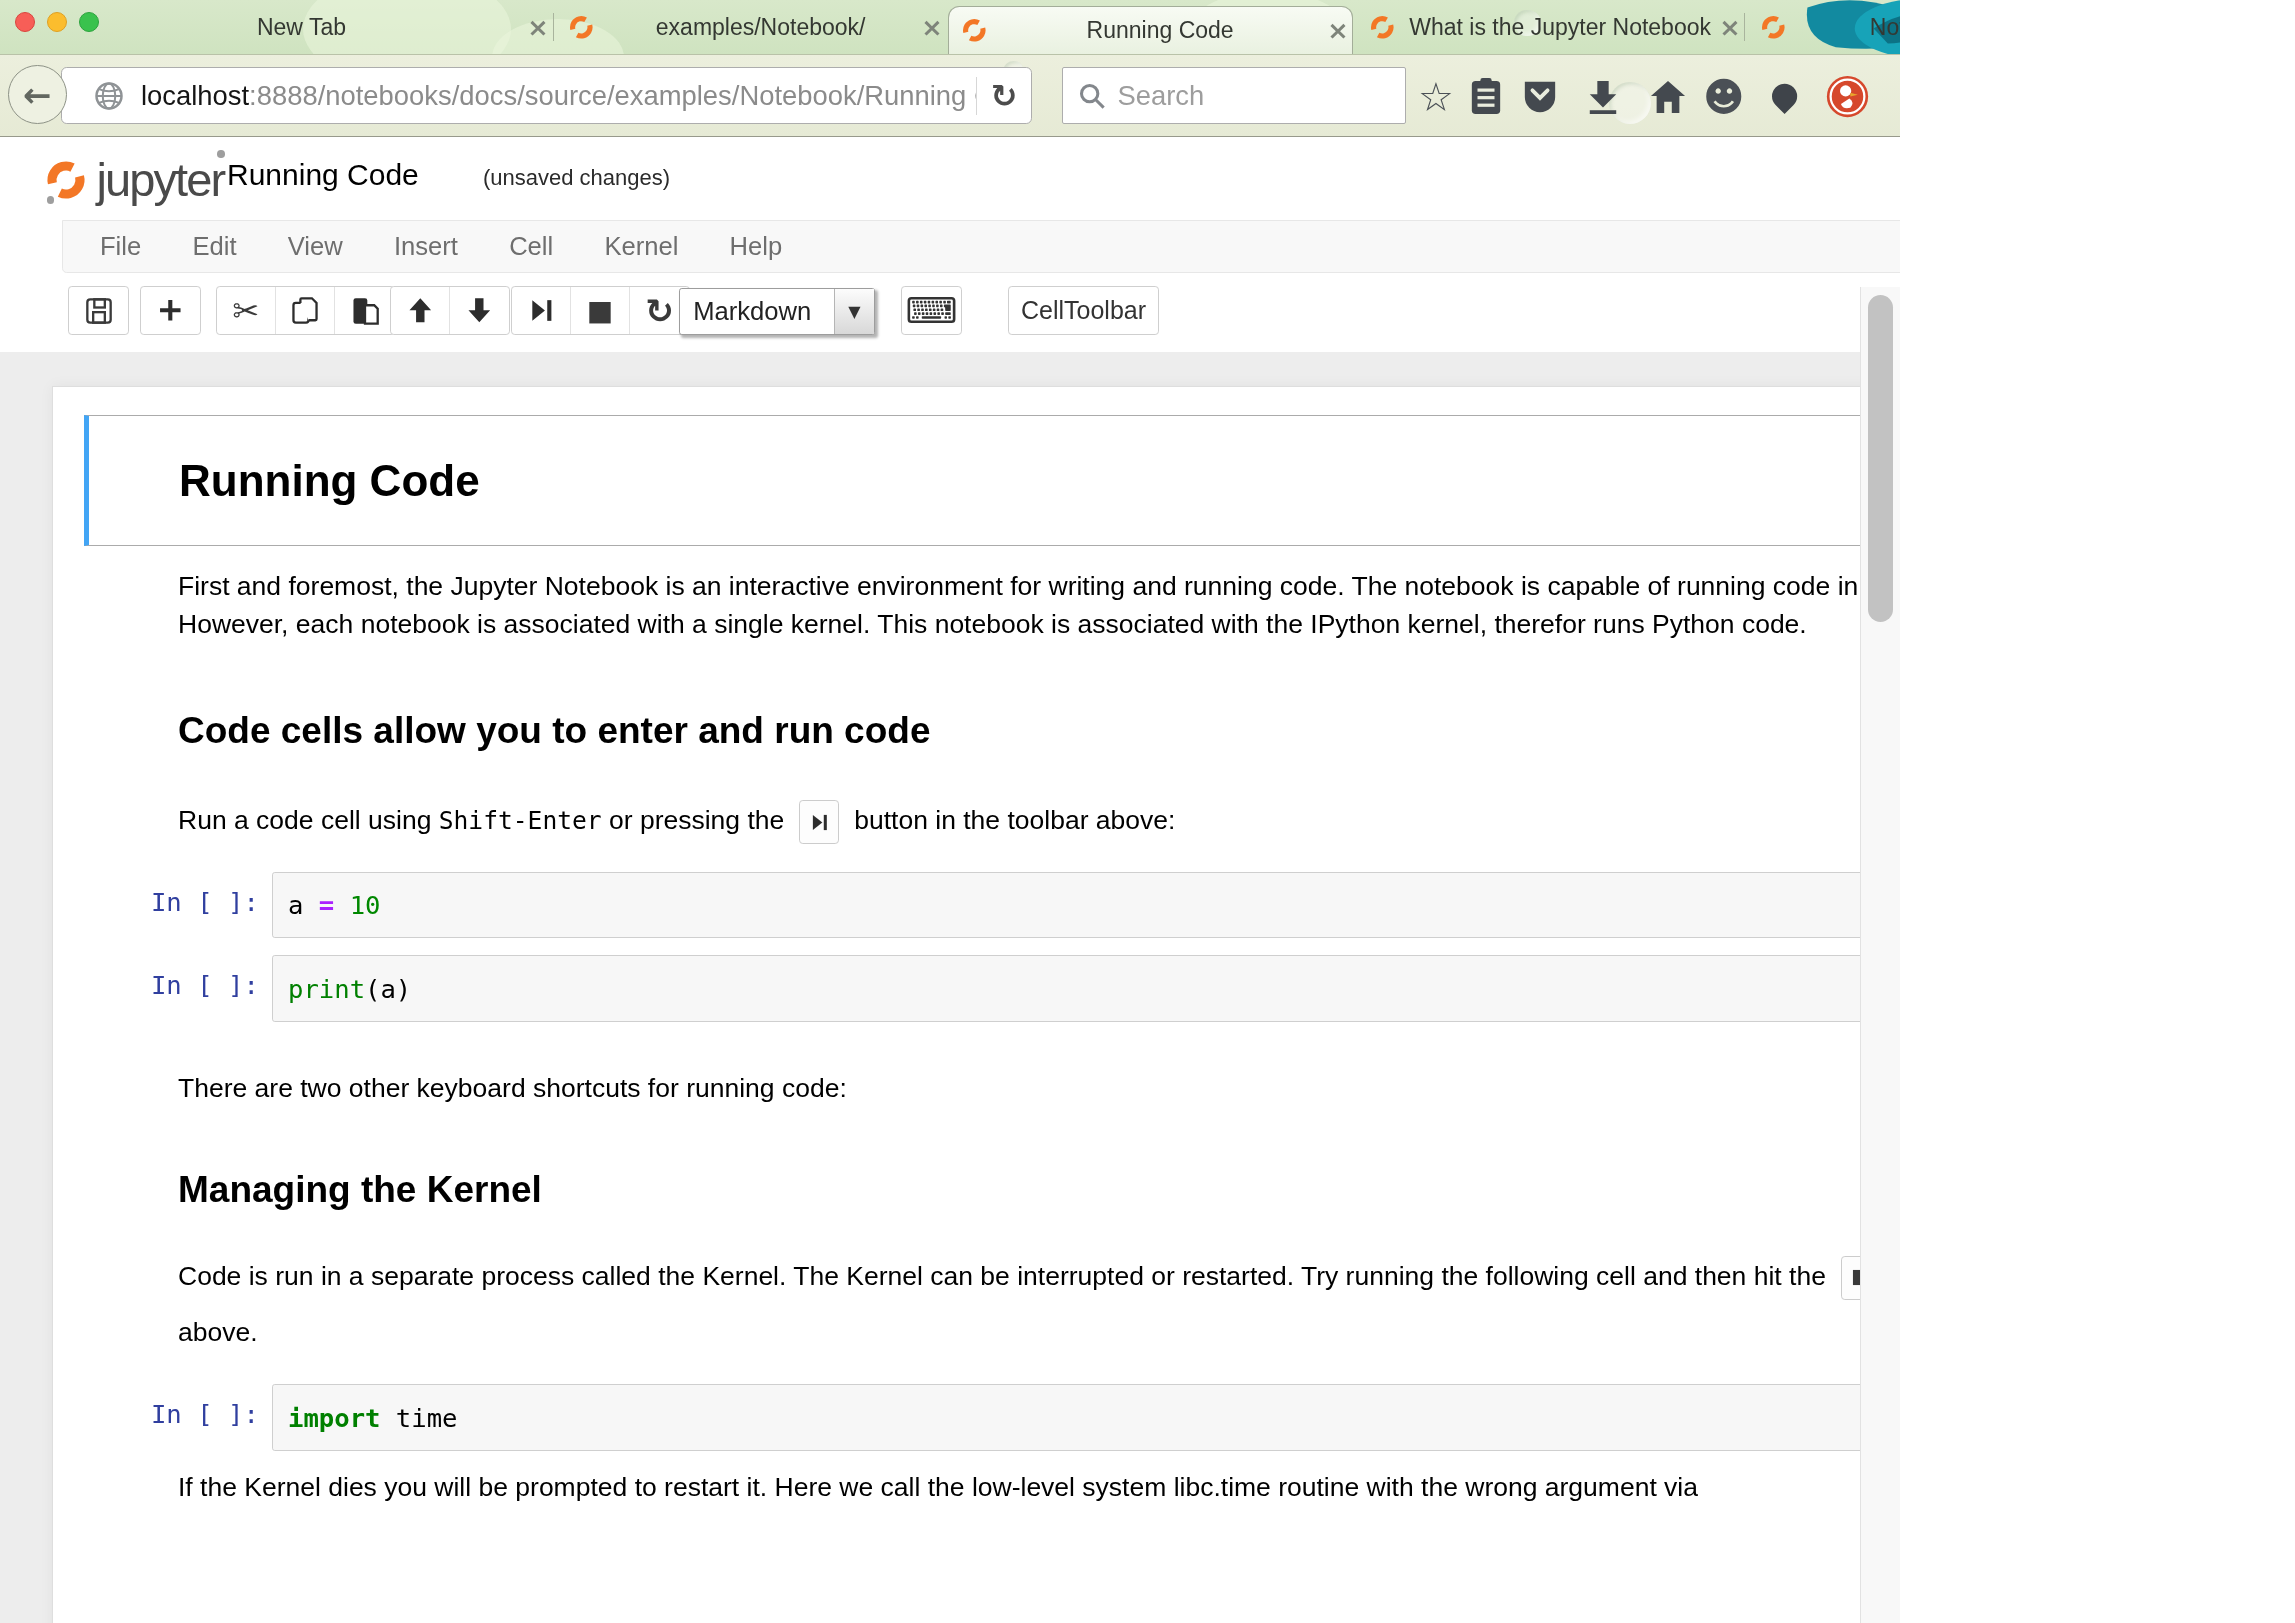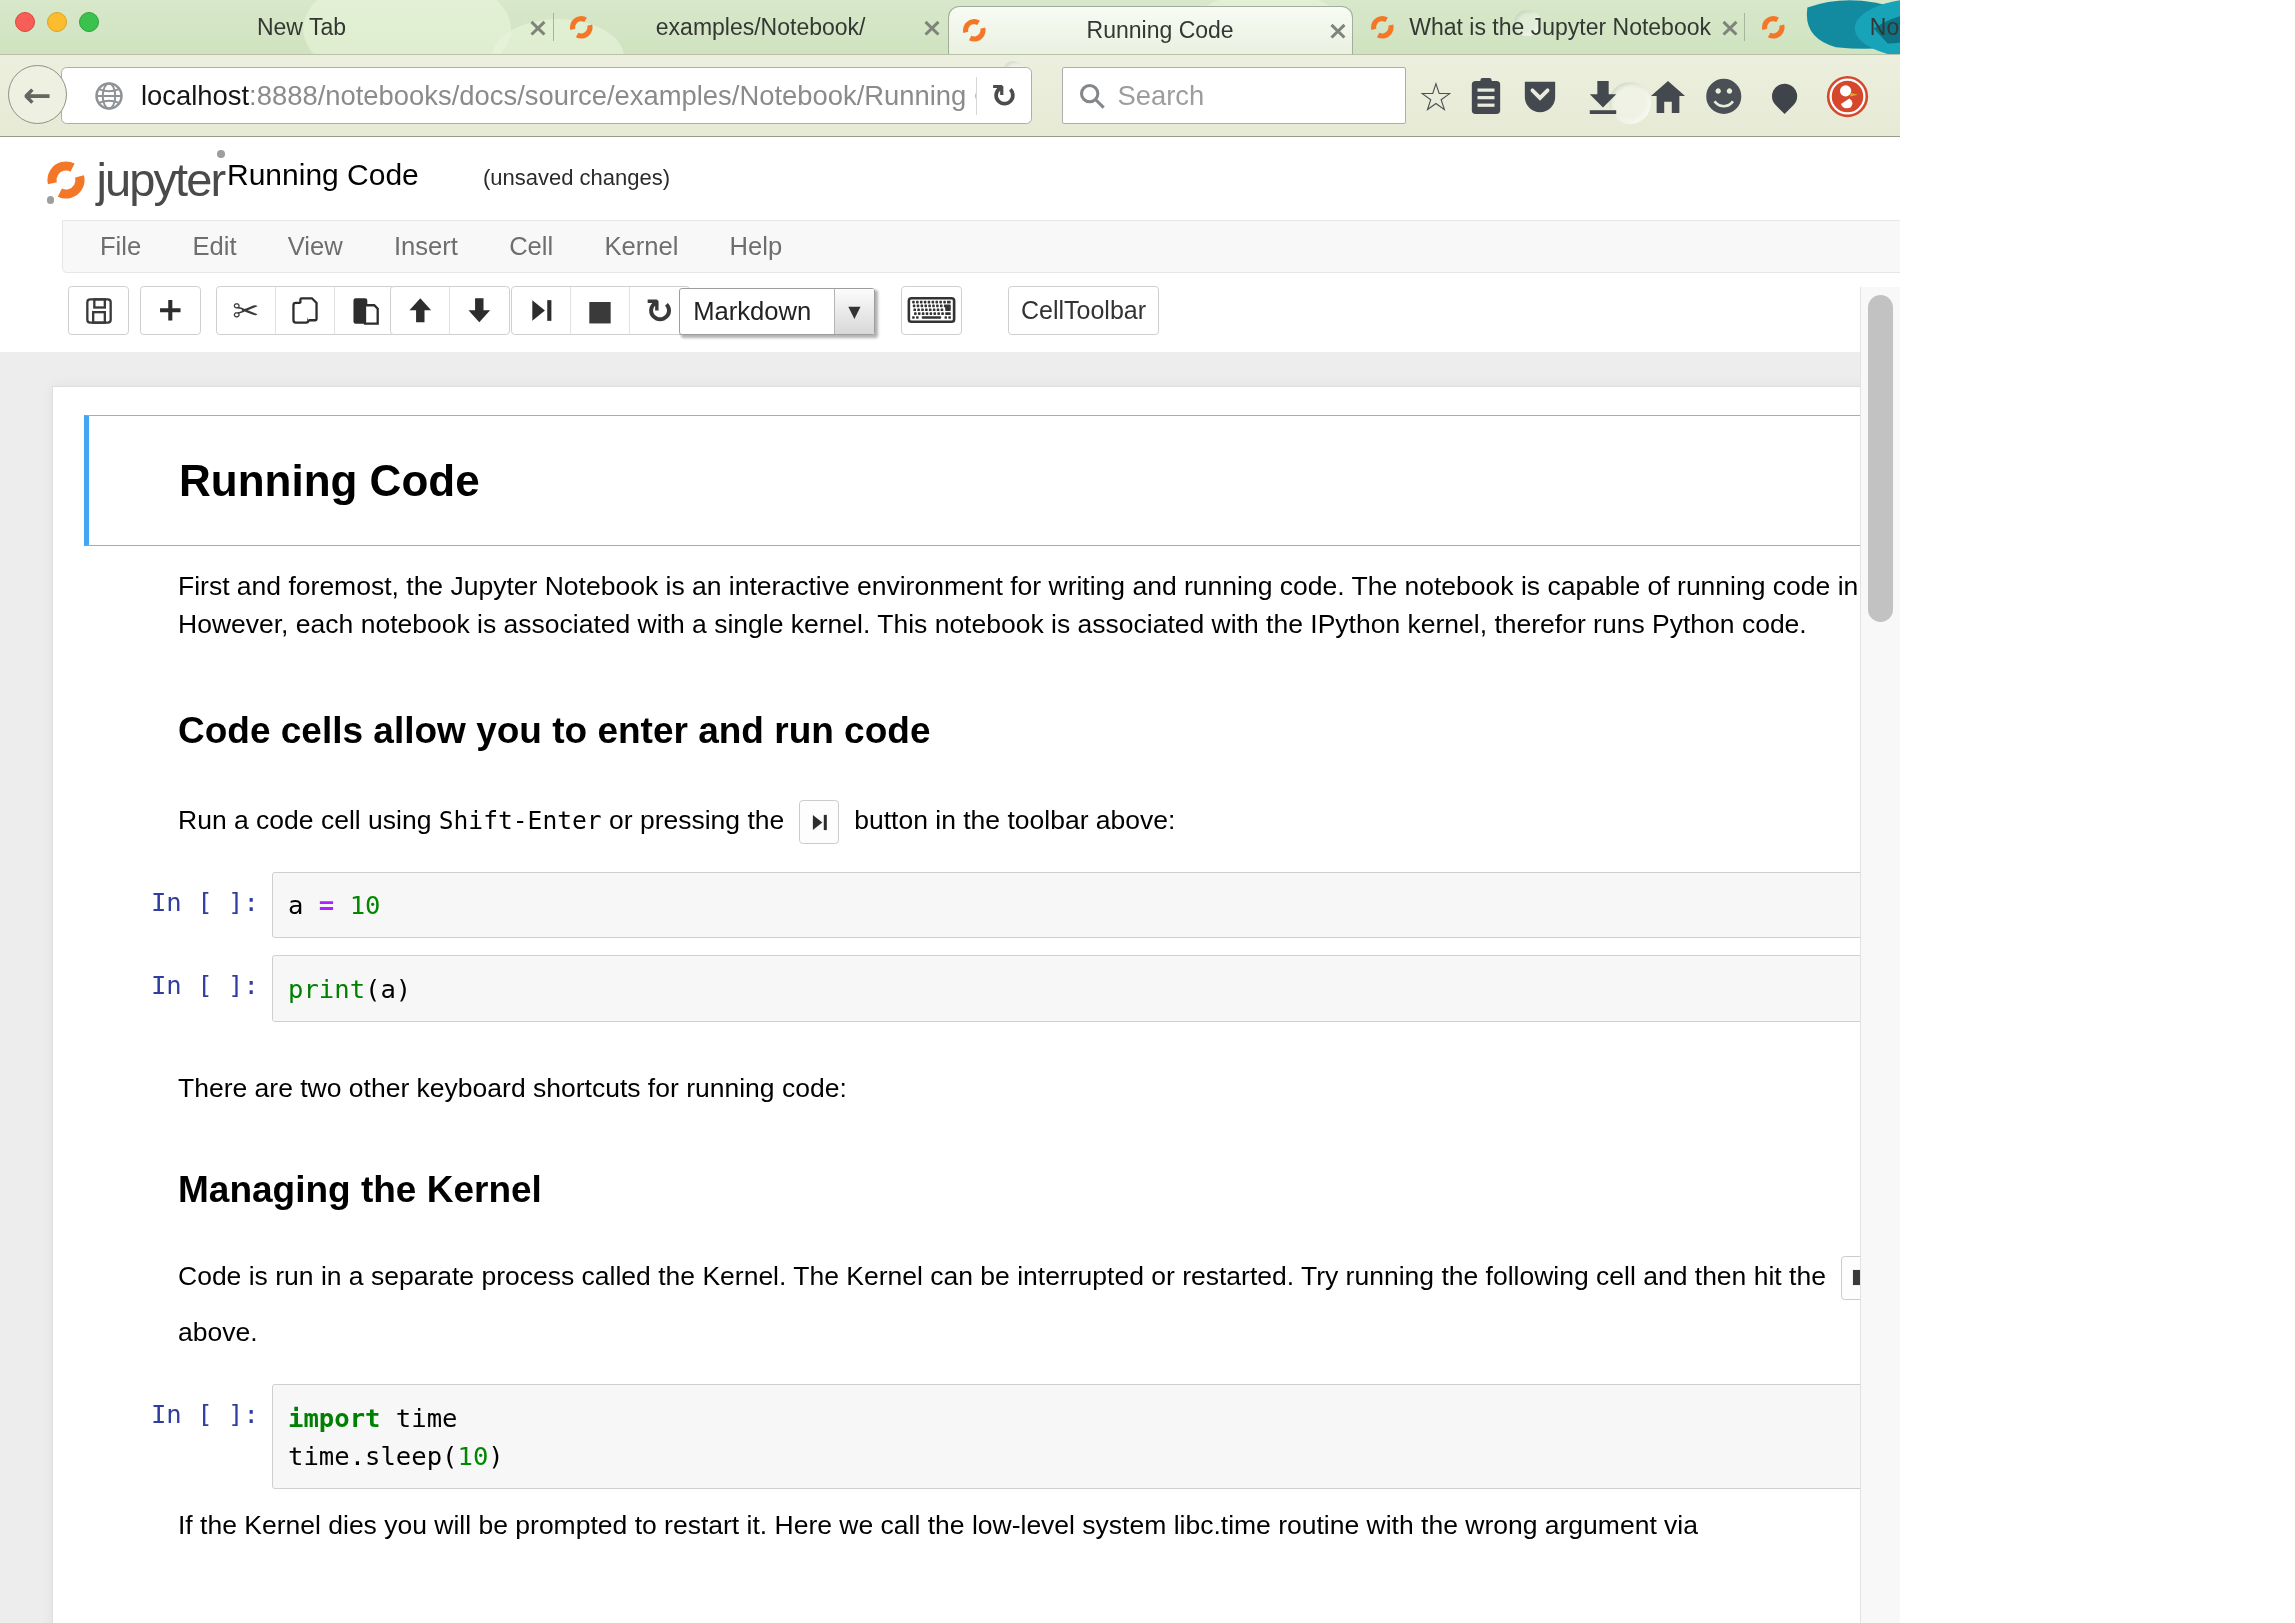--- a/index.html
+++ b/index.html
@@ -447,21 +447,20 @@
       <p class="mdblock" style="margin-top:36px;line-height:56px;"><span>Code is run in a separate process called the Kernel. The Kernel can be interrupted or restarted. Try running the following cell and then hit the </span><span class="inline-btn">
             <svg width="17" height="17" viewBox="0 0 18 18">
               <rect x="1" y="1" width="16" height="16" fill="#3a3a3a"></rect>
             </svg>
           </span><span> button in the toolbar above.</span></p>
 
       <div class="coderow" style="margin-top:24.6px;">
         <div class="prompt">In [ ]:</div>
         <div class="inputbox">
             <div><span class="tk-k">import</span><span class="tk-p"> time</span></div>
-            <div><span class="tk-p">time.sleep(</span><span class="tk-n">10</span><span class="tk-p">)</span></div>
           </div>
       </div>
 
       <p class="mdblock" style="margin-top:15px;">If the Kernel dies you will be prompted to restart it. Here we call the low-level system libc.time routine with the wrong argument via</p>
 
     </div>
   </div>
 
   <div class="vscroll">
     <div class="vthumb"></div>

